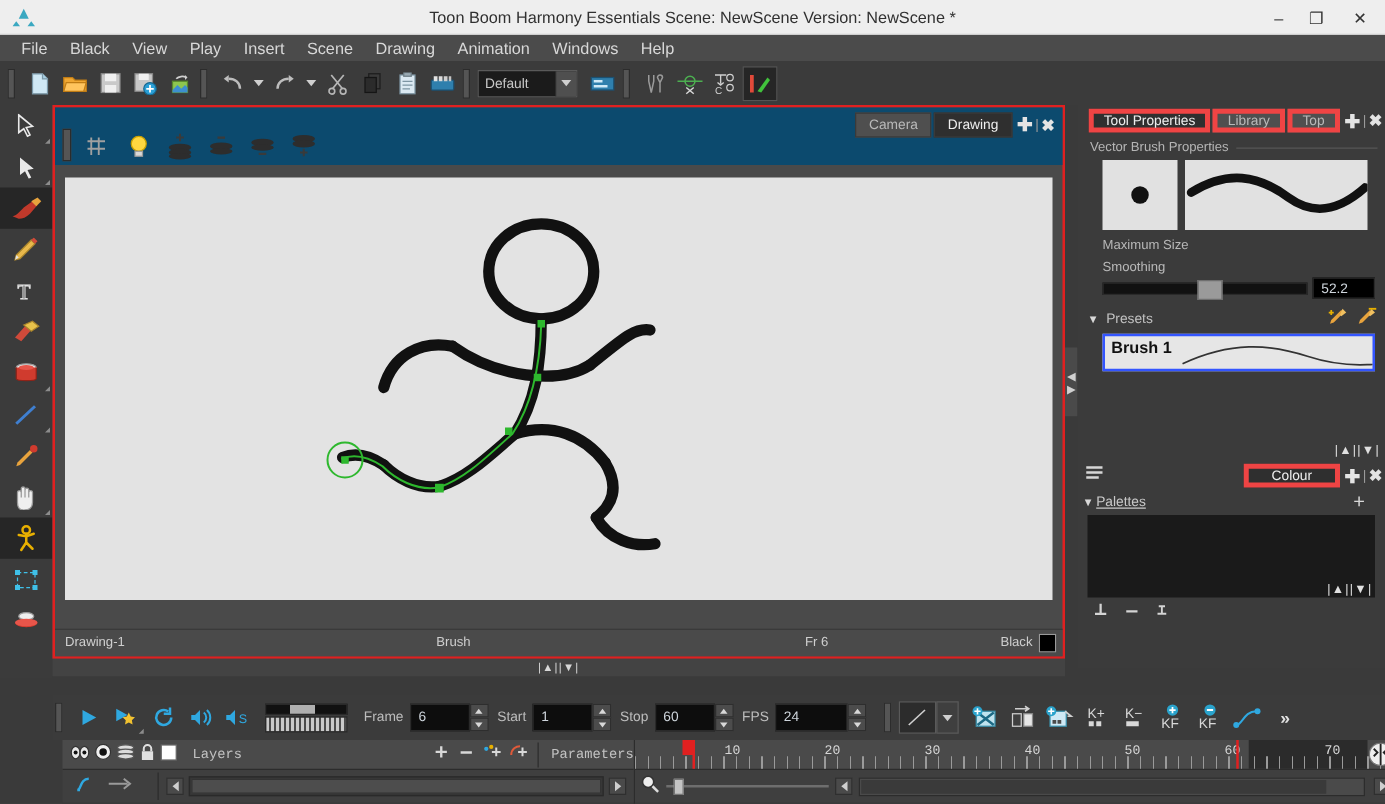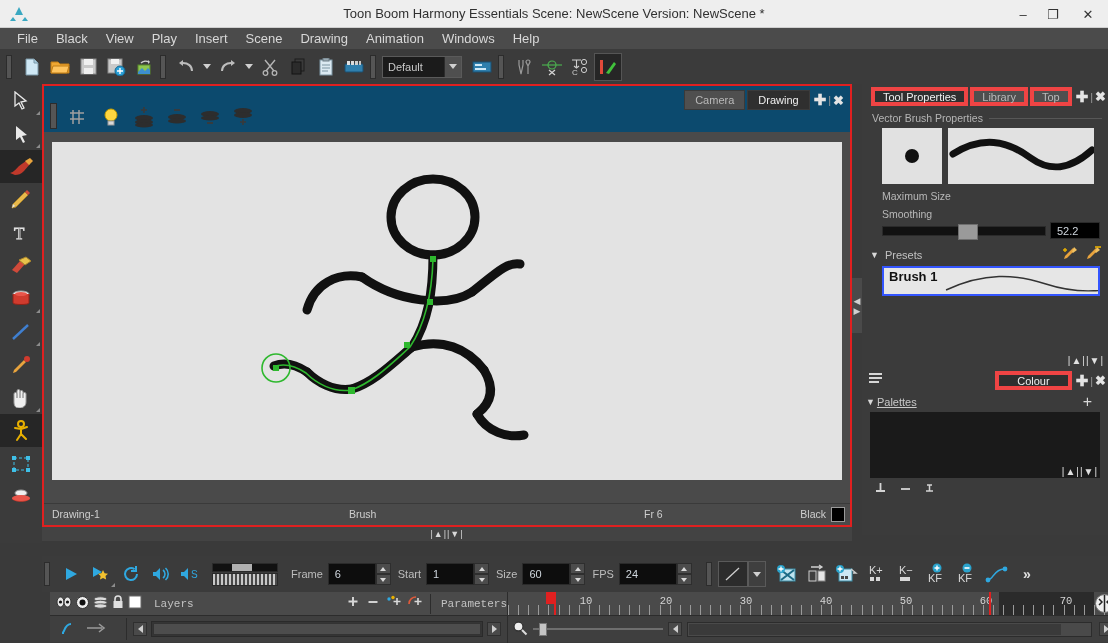--- a/index.html
+++ b/index.html
@@ -755,21 +755,21 @@
       <div class="btns">
           <div>
             <i class="caret-u"></i>
           </div>
           <div>
             <i class="caret-dn"></i>
           </div>
         </div>
     </div>
 
-    <span class="fld-lbl">Size</span>
+    <span class="fld-lbl">Stop</span>
     <div class="spin">
       <div class="inp" style="width:48px">60</div>
       <div class="btns">
           <div>
             <i class="caret-u"></i>
           </div>
           <div>
             <i class="caret-dn"></i>
           </div>
         </div>

